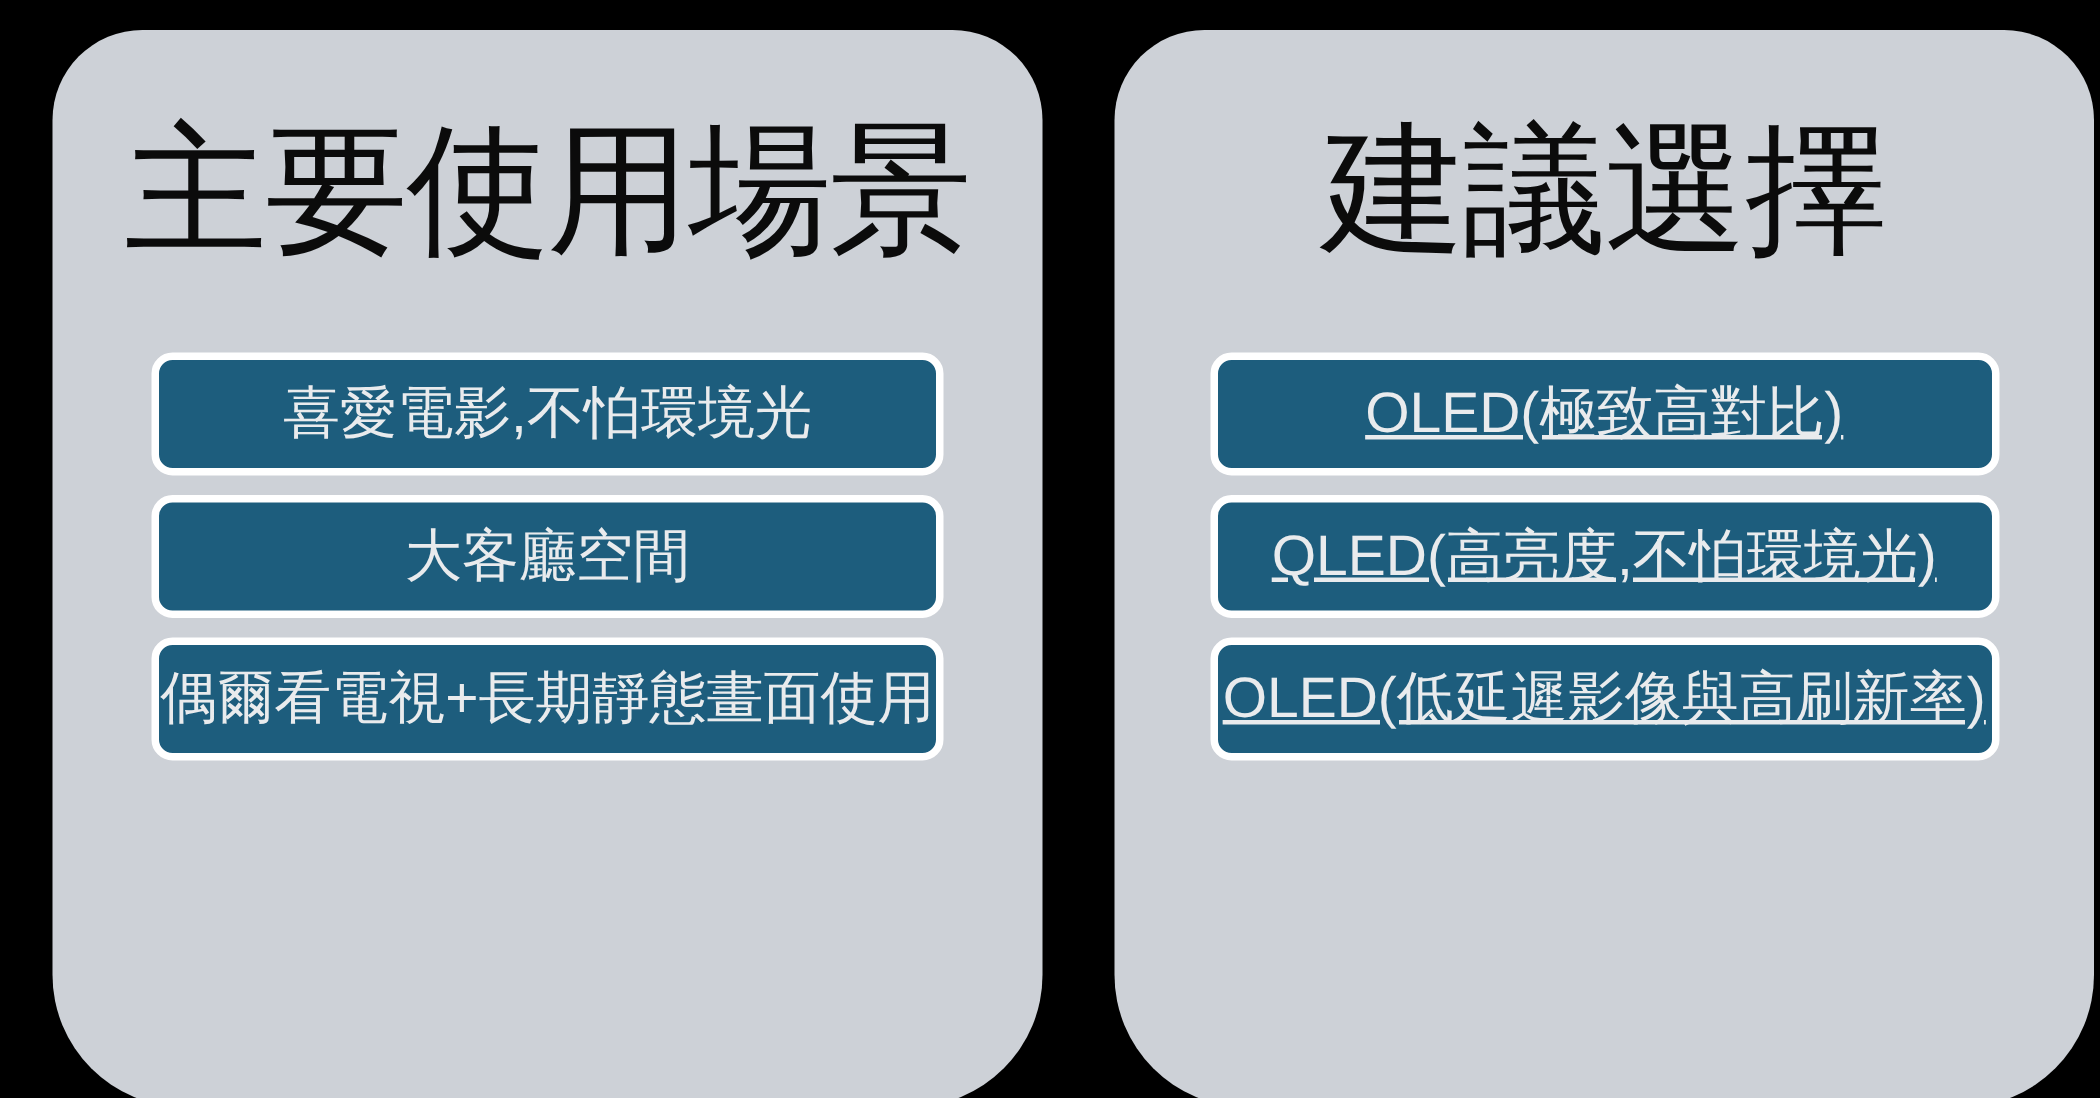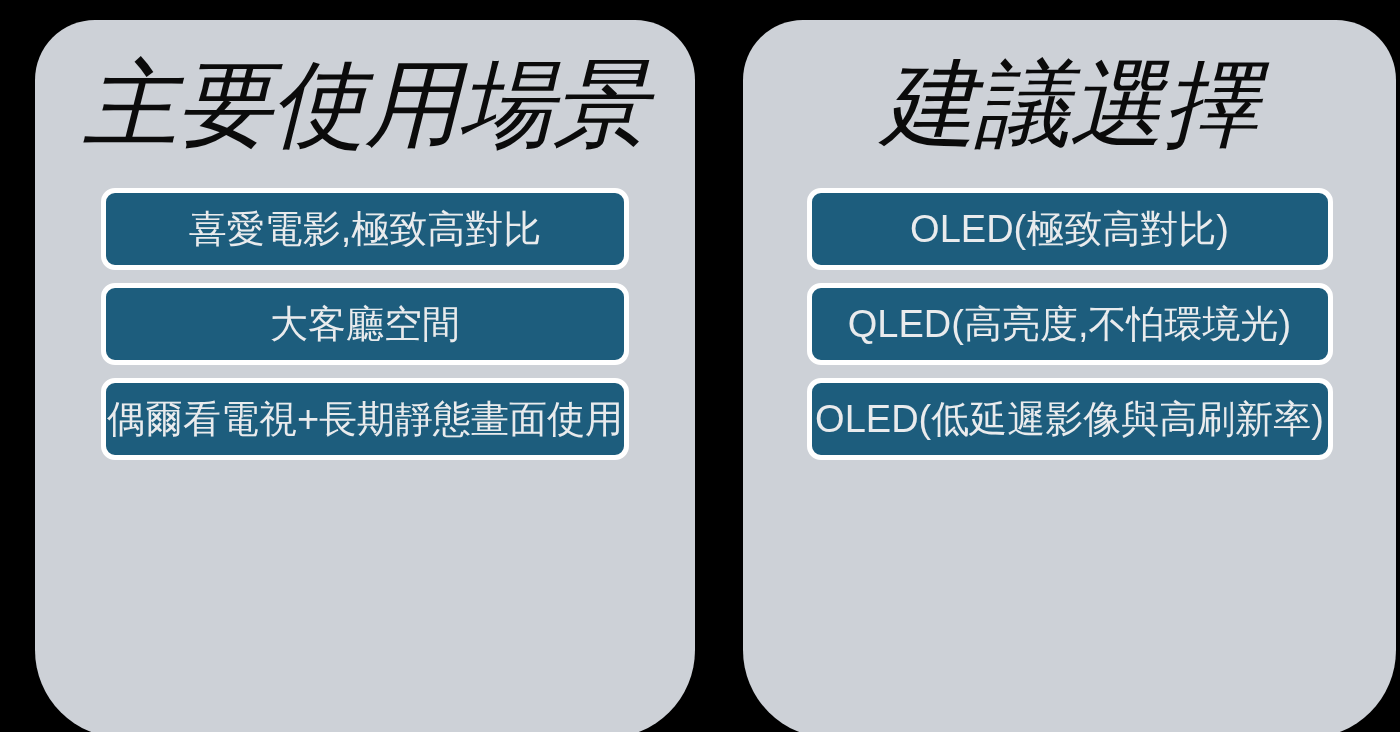--- a/index.html
+++ b/index.html
@@ -23,25 +23,24 @@
     top: 20px;
     height: 718px;
     background: var(--panel-bg);
     border-radius: 60px 60px 88px 88px;
     display: flex;
     flex-direction: column;
   }
   .panel.left  { left: 35px;  width: 660px; }
   .panel.right { left: 743px; width: 653px; }
   .title-area {
-    height: 168px;
+    height: 215px;
     display: flex;
     align-items: center;
     justify-content: center;
-    font-style: italic;
   }
   .panel-title {
     font-size: 95px;
     font-weight: 300;
     color: var(--title-text);
     letter-spacing: -1px;
     white-space: nowrap;
     line-height: 1;
   }
   .stack {
@@ -58,33 +57,33 @@
     display: flex;
     align-items: center;
     justify-content: center;
     color: var(--pill-text);
     font-size: 38px;
     font-weight: 300;
     white-space: nowrap;
     line-height: 1;
   }
   .panel.left  .pill { width: 528px; }
-  .panel.right .pill { width: 526px; }
+  .panel.right .pill { width: 526px; text-decoration: underline; }
 </style>
 </head>
 <body>
 
 <div class="stage">
 
   <div class="panel left">
     <div class="title-area">
       <div class="panel-title">主要使用場景</div>
     </div>
     <div class="stack">
-      <div class="pill">喜愛電影,極致高對比</div>
+      <div class="pill">喜愛電影,不怕環境光</div>
       <div class="pill">大客廳空間</div>
       <div class="pill">偶爾看電視+長期靜態畫面使用</div>
     </div>
   </div>
 
   <div class="panel right">
     <div class="title-area">
       <div class="panel-title">建議選擇</div>
     </div>
     <div class="stack">

